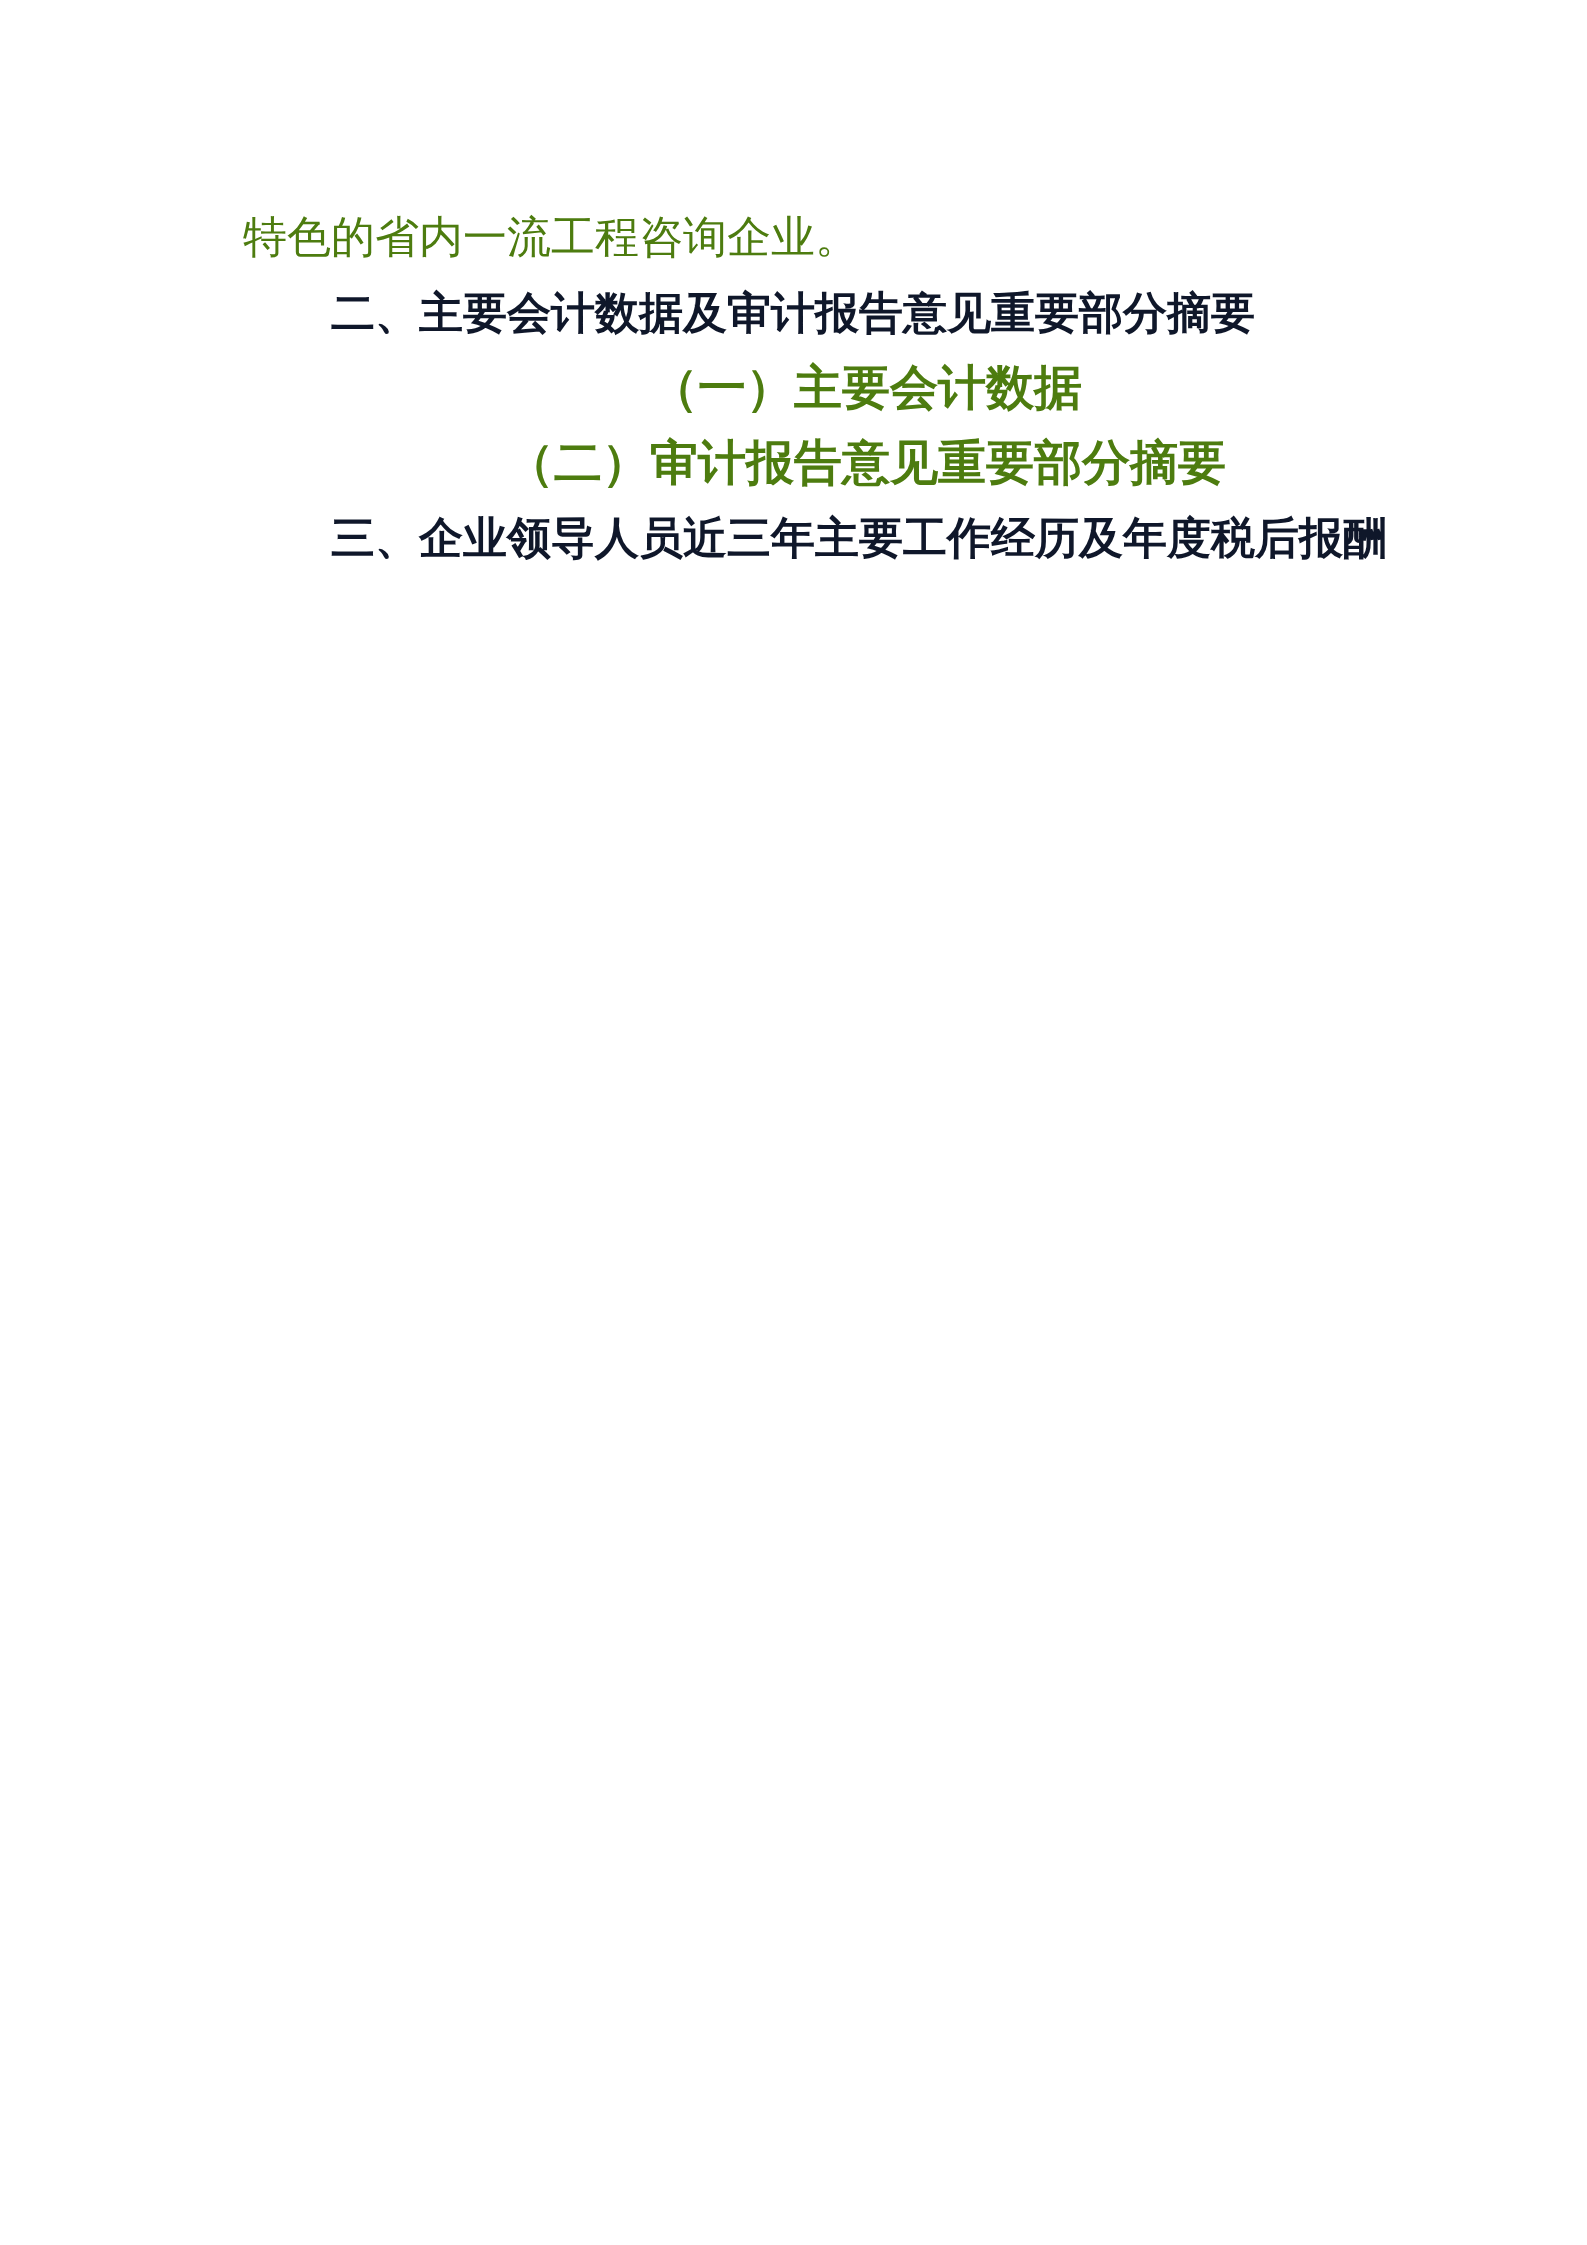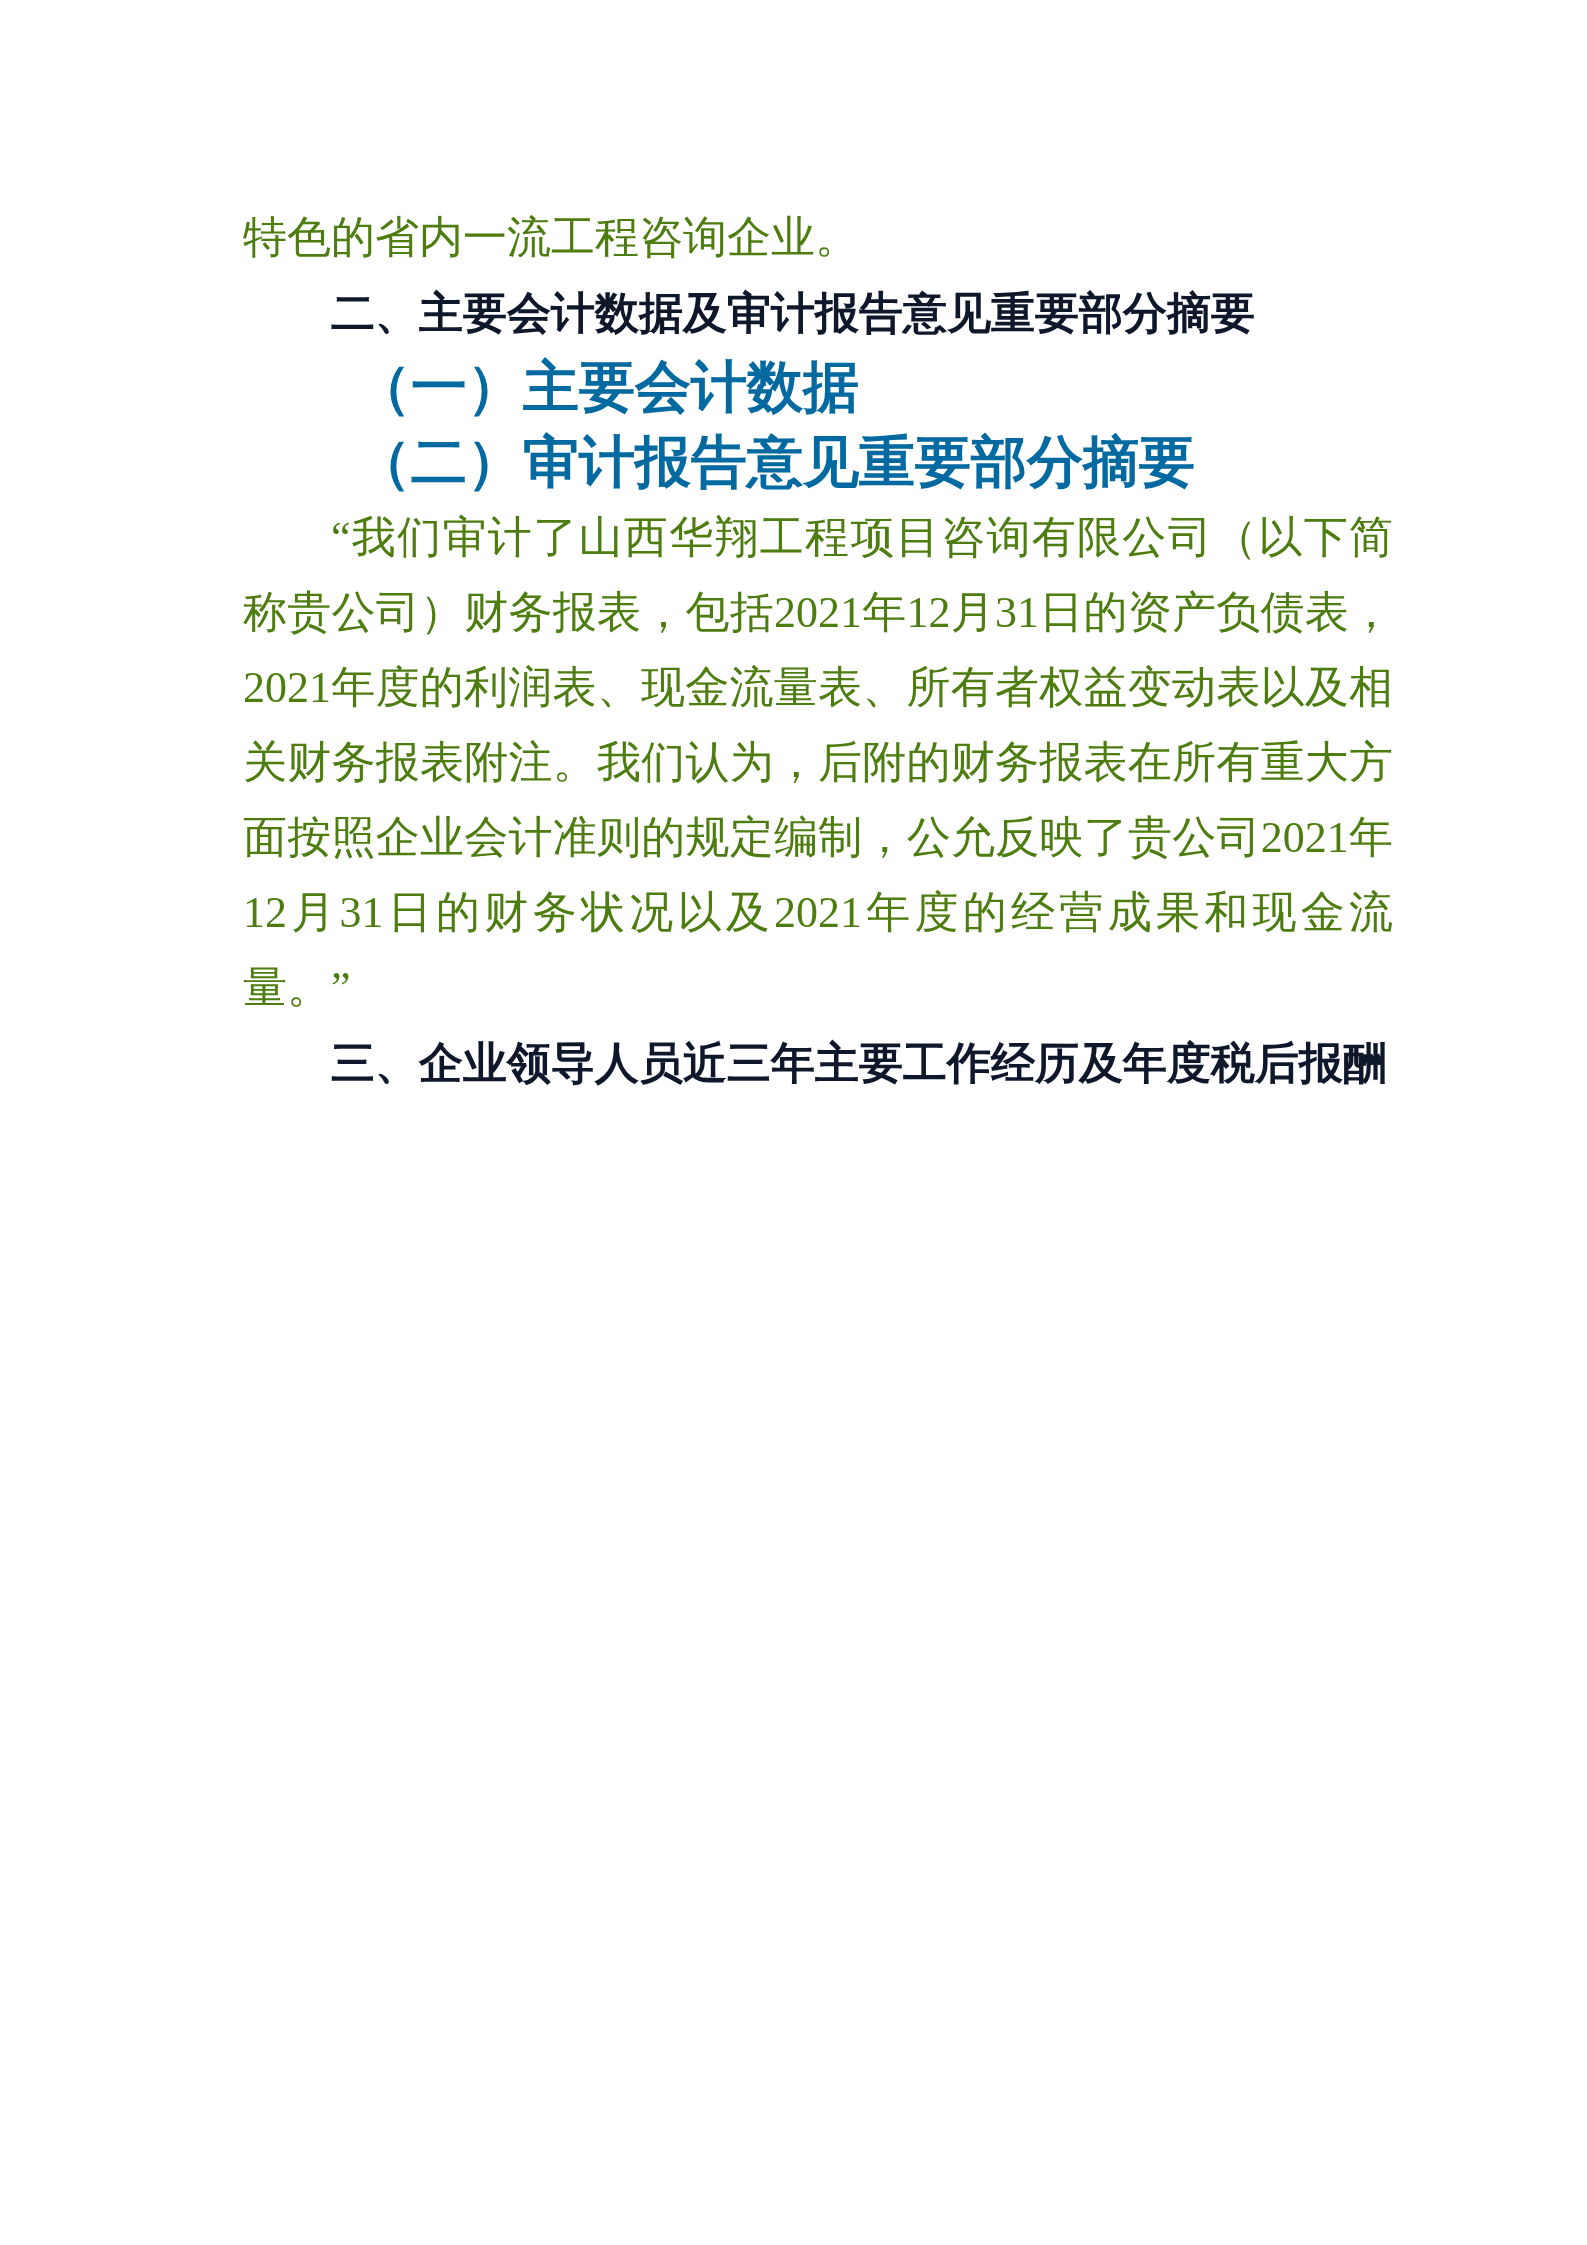--- a/index.html
+++ b/index.html
@@ -42,44 +42,44 @@
     font-size: 44px;
     line-height: 75px;
     font-weight: bold;
     color: #0f172a;
     text-indent: 2em;
     word-break: break-all;
   }
   .heading-minor {
     margin: 0;
     font-family: "Liberation Serif", "DejaVu Serif", serif;
-    font-size: 56px;
+    font-size: 48px;
     line-height: 75px;
     font-weight: bold;
-    color: #0369a1;
+    color: #4d7c0f;
     text-indent: 2em;
     word-break: break-all;
+    text-align: center;
   }
 </style>
 </head>
 <body>
 
 <div class="page">
   <div class="content">
 
     <p class="para para--noindent">特色的省内一流工程咨询企业。</p>
 
     <p class="heading-major">二、主要会计数据及审计报告意见重要部分摘要</p>
 
     <p class="heading-minor">（一）主要会计数据</p>
 
 
 
     <p class="heading-minor">（二）审计报告意见重要部分摘要</p>
 
 
-    <p class="para">“我们审计了山西华翔工程项目咨询有限公司（以下简称贵公司）财务报表，包括2021年12月31日的资产负债表，2021年度的利润表、现金流量表、所有者权益变动表以及相关财务报表附注。我们认为，后附的财务报表在所有重大方面按照企业会计准则的规定编制，公允反映了贵公司2021年12月31日的财务状况以及2021年度的经营成果和现金流量。”</p>
 
     <p class="heading-major">三、企业领导人员近三年主要工作经历及年度税后报酬</p>
 
 
   </div>
 </div>
 
 </body></html>

